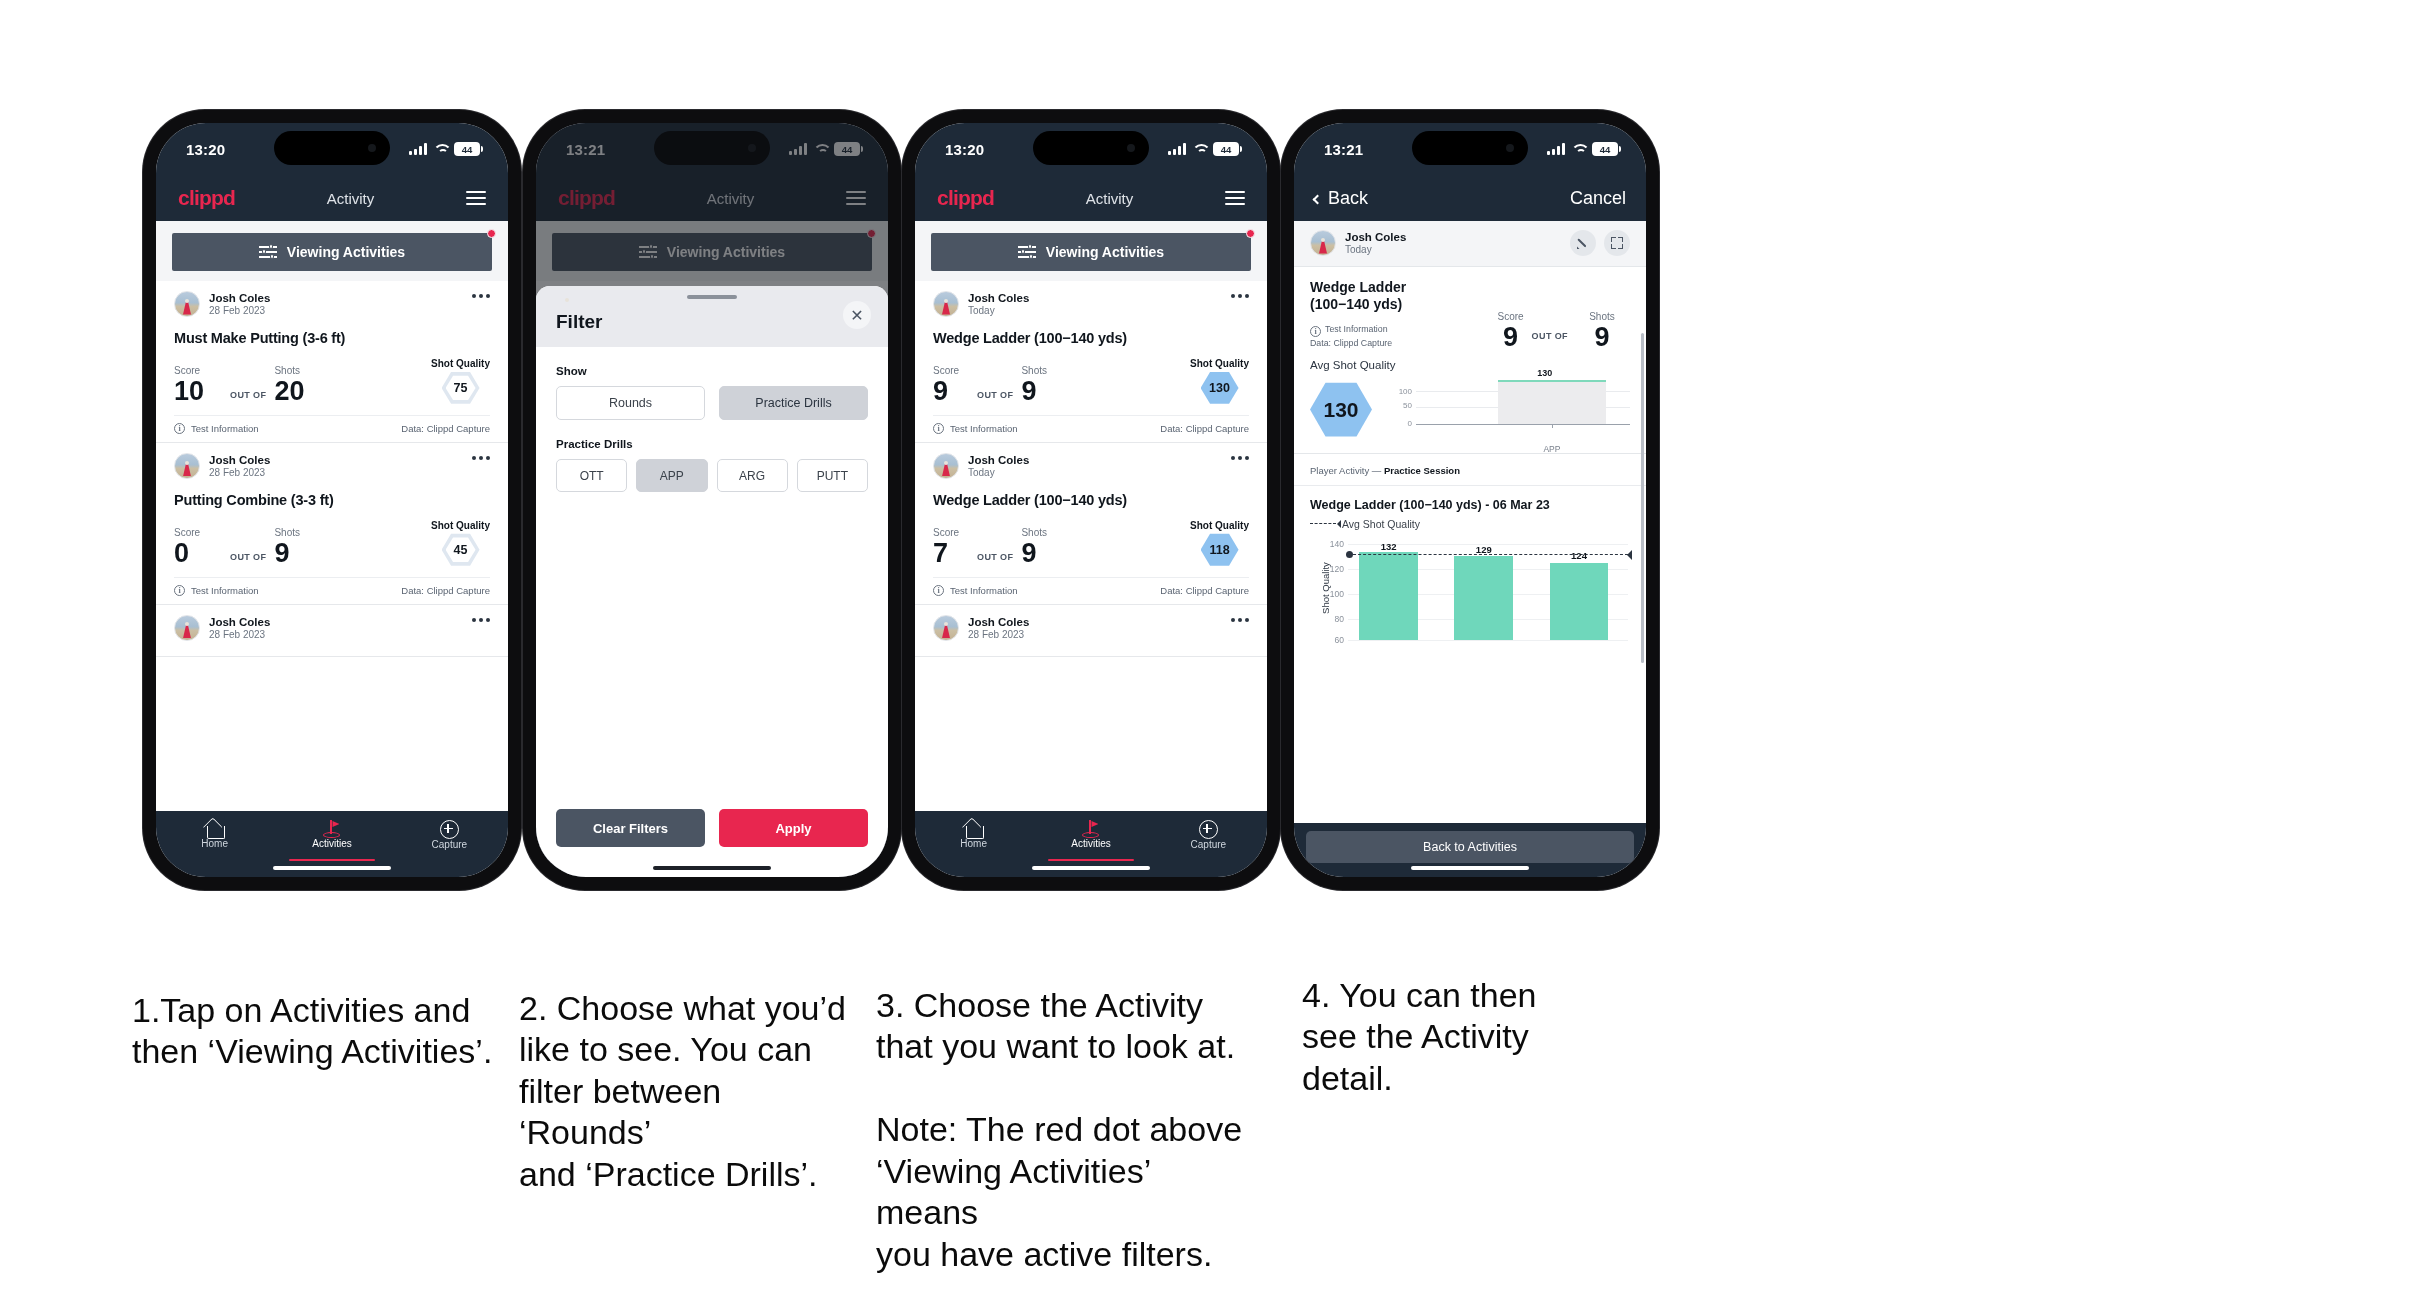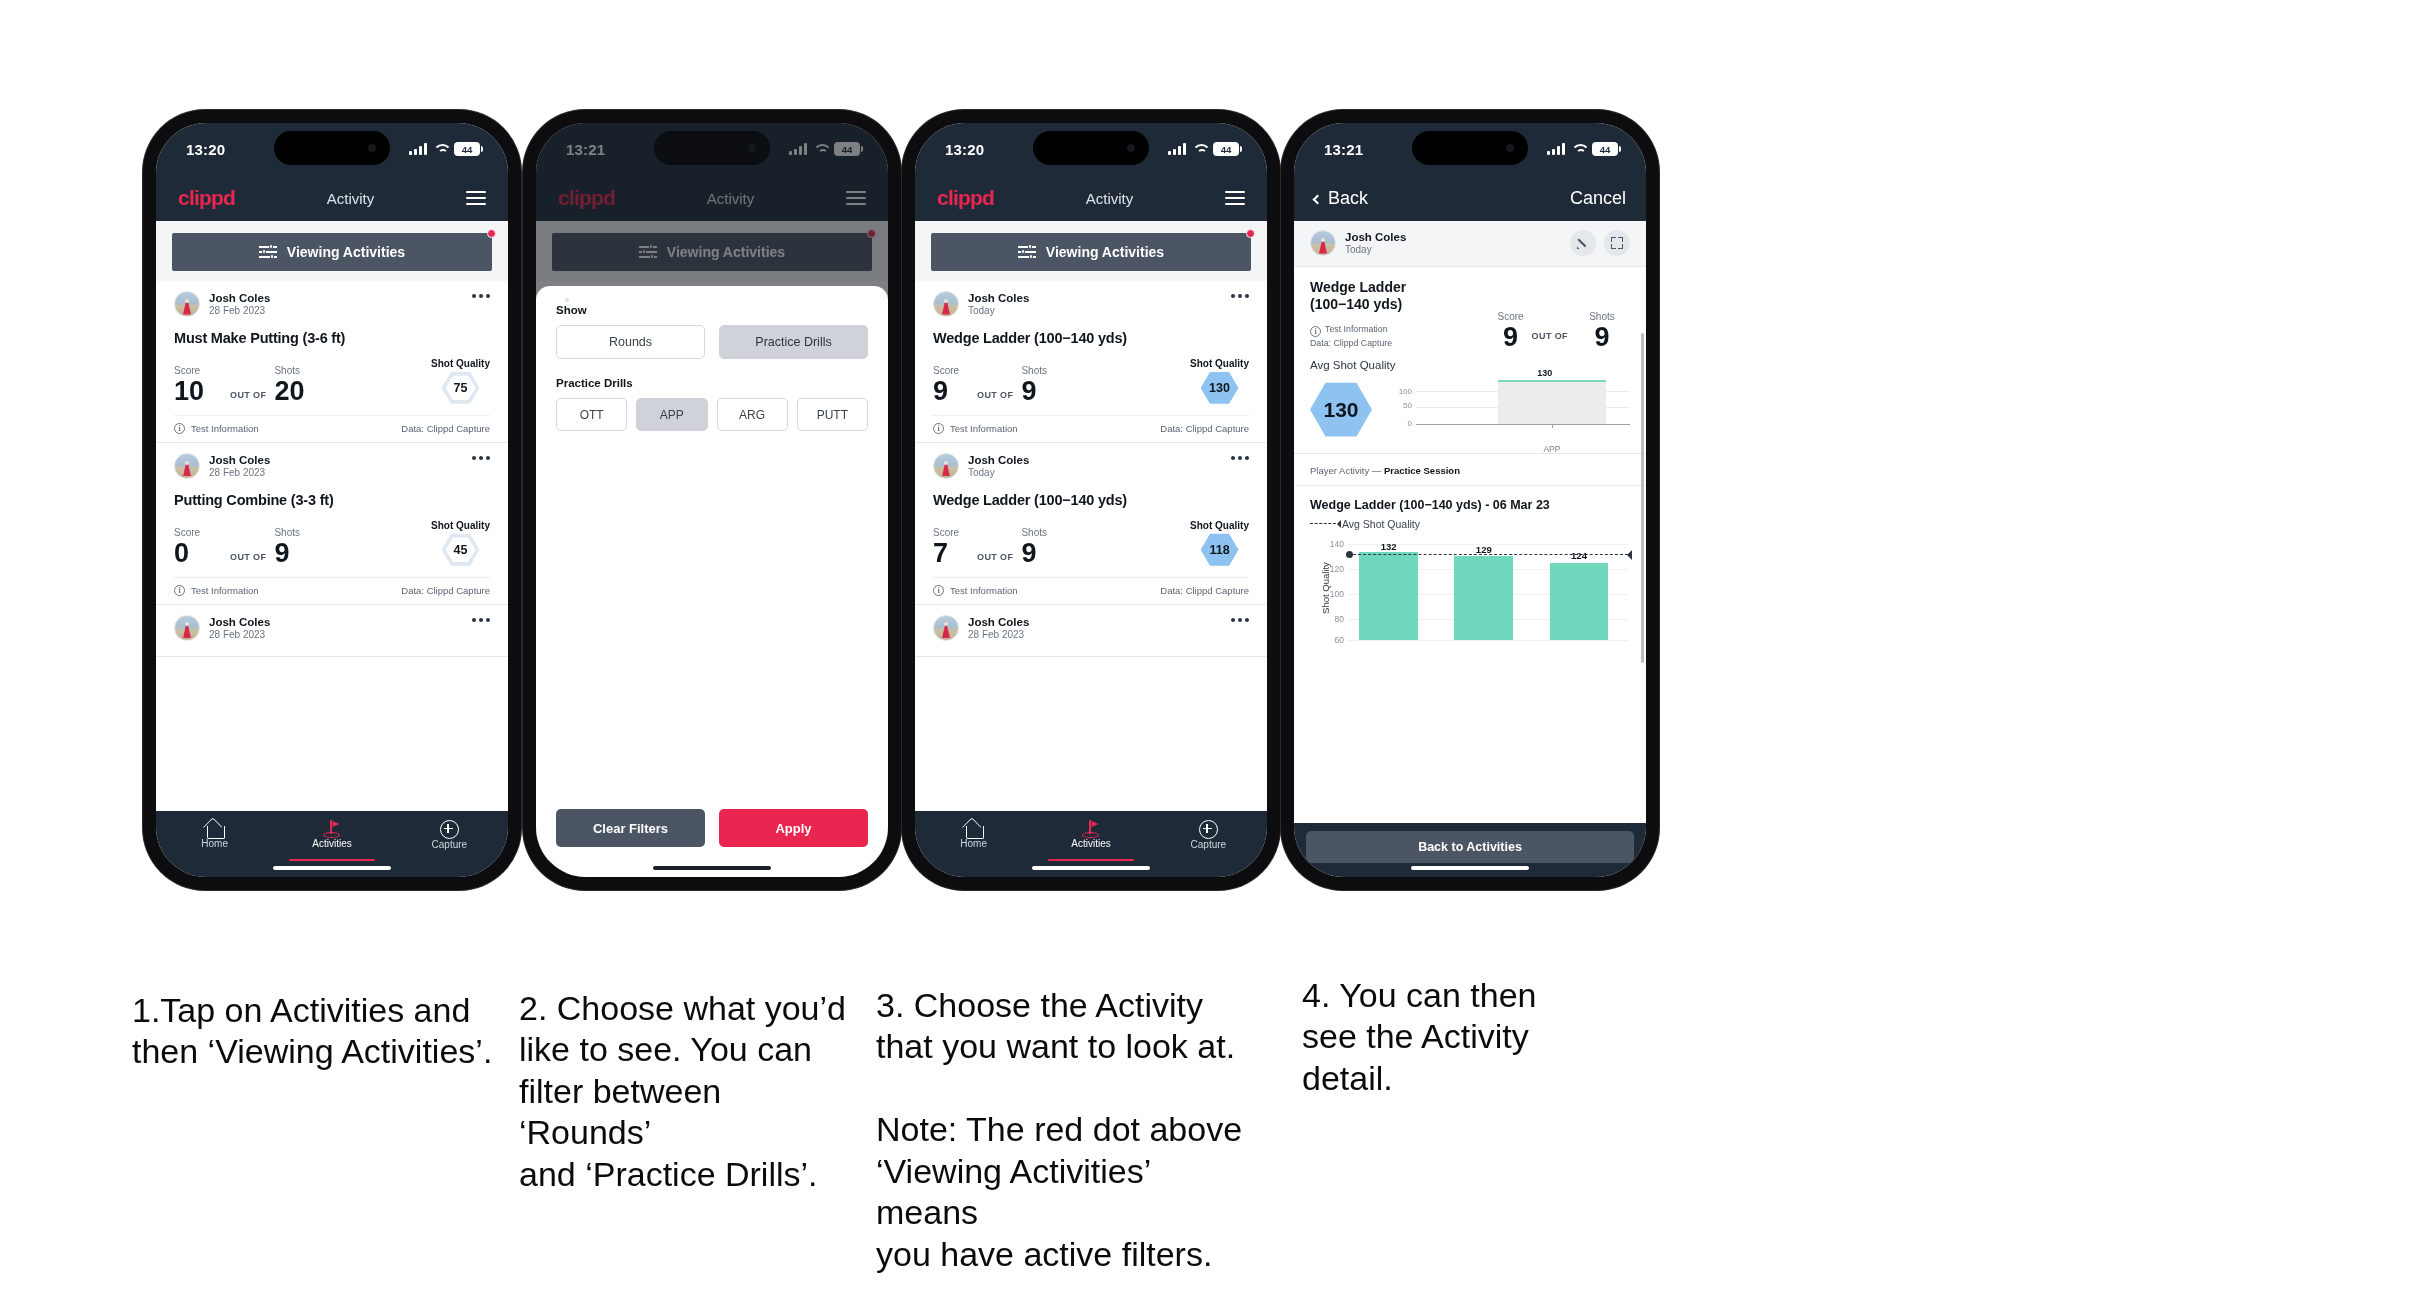--- a/index.html
+++ b/index.html
@@ -274,21 +274,21 @@
   .bigchart{position:relative;height:104px;margin:0 12px 0 8px;}
   .bc-ylabel{position:absolute;left:-2px;top:50%;transform:translateY(-50%) rotate(-90deg);font-size:9.5px;color:#2b3440;white-space:nowrap;}
   .bc-plot{position:absolute;left:46px;right:6px;top:4px;bottom:0;}
   .bc-tick{position:absolute;left:-26px;font-size:8.5px;color:#8a919b;width:22px;text-align:right;transform:translateY(-50%);}
   .bc-grid{position:absolute;left:0;right:0;height:1px;background:#eef0f2;}
   .bc-bar{position:absolute;bottom:0;background:#6fd7bb;}
   .bc-lbl{position:absolute;font-size:9.5px;font-weight:bold;color:#10161d;transform:translateX(-50%);}
   .bc-avg{position:absolute;left:0;right:0;border-top:1.6px dashed #2b3440;}
   .bc-avg:before{content:'';position:absolute;left:-2px;top:-3.5px;width:7px;height:7px;border-radius:50%;background:#2b3440;}
   .bc-avg:after{content:'';position:absolute;right:-4px;top:-5px;border:5px solid transparent;border-right-color:#2b3440;}
-  .backbtn{margin:8px 12px 0;height:32px;border-radius:5px;background:#4b5563;color:#fff;font-size:12.5px;font-weight:bold;display:flex;align-items:center;justify-content:center;}
+  .backbtn{margin:8px 12px 0;height:32px;border-radius:5px;background:#4b5563;color:#fff;font-size:12.5px;font-weight:normal;display:flex;align-items:center;justify-content:center;}
   .scrollthumb{position:absolute;right:2px;top:112px;width:3px;height:330px;border-radius:2px;background:#b9bec6;}
   .d-bottom{background:#1e2a38;height:54px;flex:0 0 54px;position:relative;}
 
   
   .caption {
     position:absolute;
     font-size: 34px;
     line-height: 1.22;
     color:#0b0b0b;
     white-space: pre-line;
@@ -509,20 +509,25 @@
                 <i></i>
                 <i></i>
               </div>
           </div>
         </div>
       </div>
       <div class="bottomnav"></div>
       <div class="dimmer"></div>
 
       <div class="sheet">
+        <div class="sheet-head">
+          <div class="grabber"></div>
+          <div class="sheet-title">Filter</div>
+          <div class="closebtn">✕</div>
+        </div>
         <div class="sheet-body">
           <div class="grp-label">Show</div>
           <div class="seg-row">
             <div class="seg">Rounds</div>
             <div class="seg sel">Practice Drills</div>
           </div>
           <div class="grp-label">Practice Drills</div>
           <div class="chip-row">
             <div class="chip">OTT</div>
             <div class="chip sel">APP</div>

